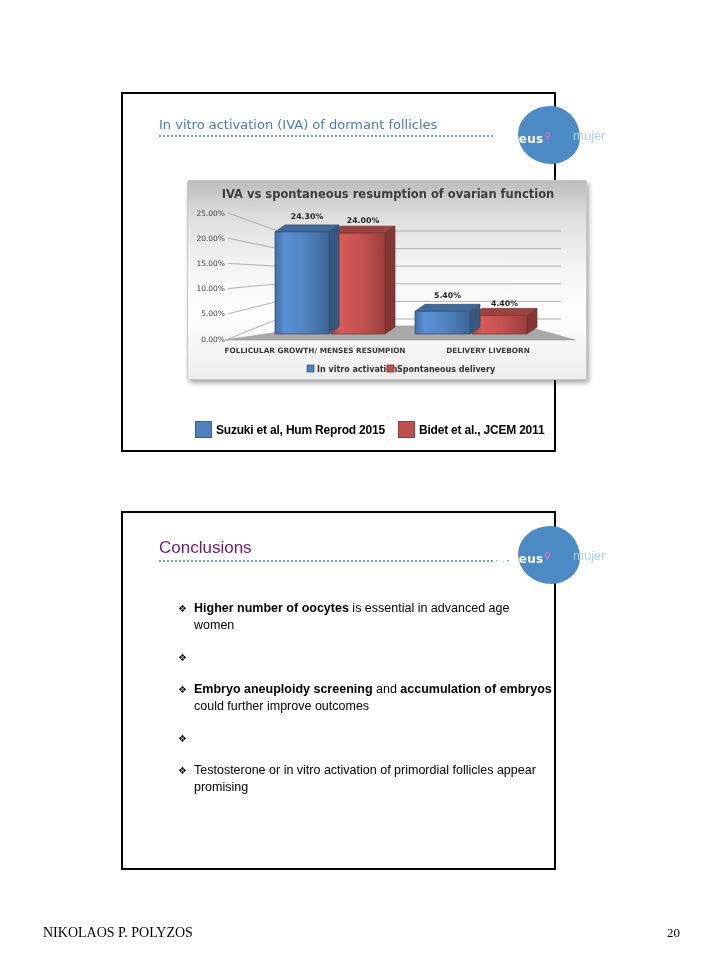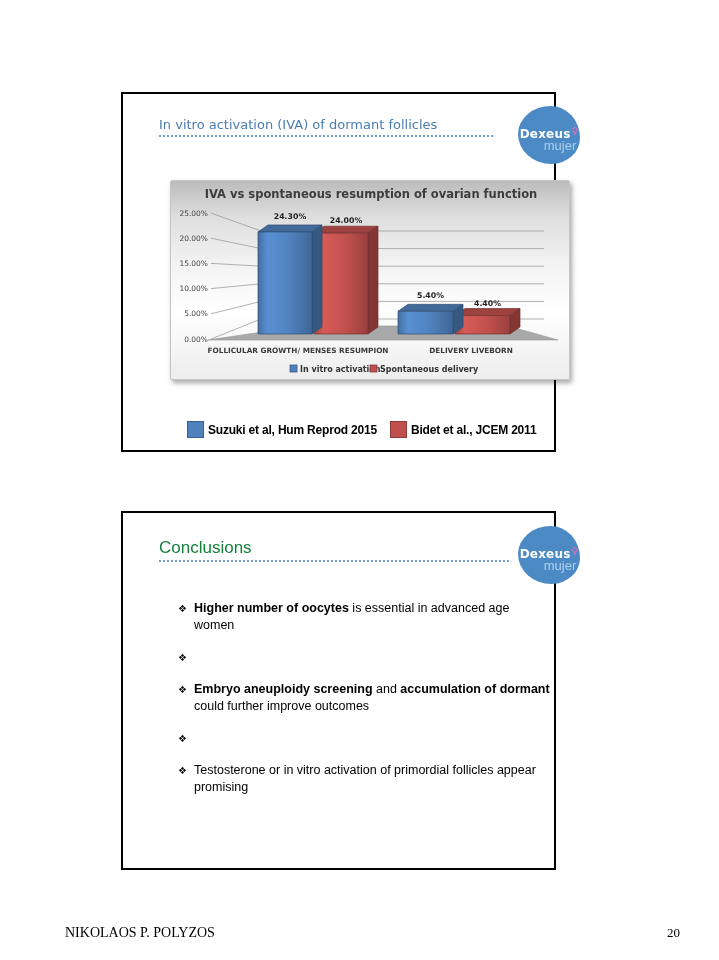--- a/index.html
+++ b/index.html
@@ -8,49 +8,49 @@
   .page { position:absolute; inset:0; background:#ffffff; }
 
   .slide { position:absolute; left:121px; width:435px; background:#ffffff; border:2px solid #000000; }
   #slide1 { top:92px;  height:360px; }
   #slide2 { top:511px; height:359px; }
 
   .title-block { position:absolute; left:36px; }
   #slide1 .title-block { top:22px; width:334px; }
   #slide2 .title-block { top:24px; width:350px; }
   .slide-title { color:#4a7cb2; font-family:"DejaVu Sans",sans-serif; font-size:13px; line-height:18px; white-space:nowrap; }
-  #slide2 .slide-title { font-family:"Liberation Sans",sans-serif; font-size:17px; line-height:22px; color:#15803d; }
+  #slide2 .slide-title { font-family:"Liberation Sans",sans-serif; font-size:17px; line-height:22px; color:#701a75; }
   .title-underline { border-bottom:2px dotted #6f9ec6; margin-top:1px; }
 
   .logo { position:absolute; left:395px; width:62px; height:58px; background:#4b8ac5;
           border-radius:53% 47% 46% 54% / 48% 55% 45% 52%;
-          display:flex; flex-direction:column; align-items:center; justify-content:center; }
+          display:flex; flex-direction:row; align-items:center; justify-content:center; }
   #slide1 .logo { top:12px; }
   #slide2 .logo { top:13px; }
   .logo-text { color:#ffffff; font-family:"DejaVu Sans",sans-serif; font-weight:bold; font-size:12px; line-height:12px; letter-spacing:.2px; margin-top:4px; }
   .logo-sym { color:#ef6fb7; font-size:9px; font-weight:bold; vertical-align:4px; margin-left:1px; }
   .logo-sub { color:#aed0ef; font-size:13px; line-height:9px; margin-left:22px; margin-top:1px; }
 
-  .chart-panel { position:absolute; left:47px; top:86px; width:400px; height:200px;
+  .chart-panel { position:absolute; left:64px; top:86px; width:400px; height:200px;
                  background:linear-gradient(180deg,#bcbcbc 0%,#dedede 18%,#f3f3f3 42%,#ffffff 66%,#ededed 100%);
                  border:1px solid #c6c6c6; border-radius:2px;
                  box-shadow:2px 3px 5px rgba(0,0,0,.35); }
   .chart-panel svg { position:absolute; inset:0; font-family:"DejaVu Sans",sans-serif; }
 
-  .citation-legend { position:absolute; left:64px; top:327px; display:flex; }
+  .citation-legend { position:absolute; left:72px; top:327px; display:flex; }
   .cit-item { display:flex; align-items:center; margin-right:13px; }
   .cit-sq { width:17px; height:17px; margin-right:4px; border:1px solid rgba(0,0,0,.25); }
   .cit-label { font-weight:bold; font-size:12px; letter-spacing:-0.2px; color:#000; white-space:nowrap; }
 
   .bullets { position:absolute; left:55px; top:87px; width:375px; }
   .bullet { display:flex; margin-bottom:15px; }
   .bullet-glyph { font-family:"DejaVu Sans",sans-serif; font-size:10px; line-height:17px; width:16px; flex:0 0 16px; color:#111; }
   .bullet-text { font-size:12.5px; line-height:17px; color:#000000; }
 
-  .footer-author { position:absolute; left:43px; top:925px; font-family:"Liberation Serif",serif; font-size:14px; color:#000;margin-left:22px; }
+  .footer-author { position:absolute; left:43px; top:925px; font-family:"Liberation Serif",serif; font-size:14px; color:#000; }
   .footer-page   { position:absolute; left:667px; top:925px; font-family:"Liberation Serif",serif; font-size:13px; color:#000; }
 </style>
 </head>
 <body>
 
 <div class="page">
 
   <div class="slide" id="slide1">
     <div class="title-block">
       <div class="slide-title">In vitro activation (IVA) of dormant follicles</div>
@@ -161,21 +161,21 @@
     <div class="bullets" id="bullet-list">
         <div class="bullet">
           <span class="bullet-glyph">❖</span>
           <span class="bullet-text"><span style="font-weight: bold;">Higher number of oocytes</span><span> is essential in advanced age women</span></span>
         </div>
         <div class="bullet">
           <span class="bullet-glyph">❖</span>
         </div>
         <div class="bullet">
           <span class="bullet-glyph">❖</span>
-          <span class="bullet-text"><span style="font-weight: bold;">Embryo aneuploidy screening</span><span> and </span><span style="font-weight: bold;">accumulation of dormant</span><br><span>could further improve outcomes</span></span>
+          <span class="bullet-text"><span style="font-weight: bold;">Embryo aneuploidy screening</span><span> and </span><span style="font-weight: bold;">accumulation of embryos</span><br><span>could further improve outcomes</span></span>
         </div>
         <div class="bullet">
           <span class="bullet-glyph">❖</span>
         </div>
         <div class="bullet">
           <span class="bullet-glyph">❖</span>
           <span class="bullet-text"><span style="font-weight: normal;">Testosterone or in vitro activation</span><span> of primordial follicles appear</span><br><span>promising</span></span>
         </div>
       </div>
   </div>

